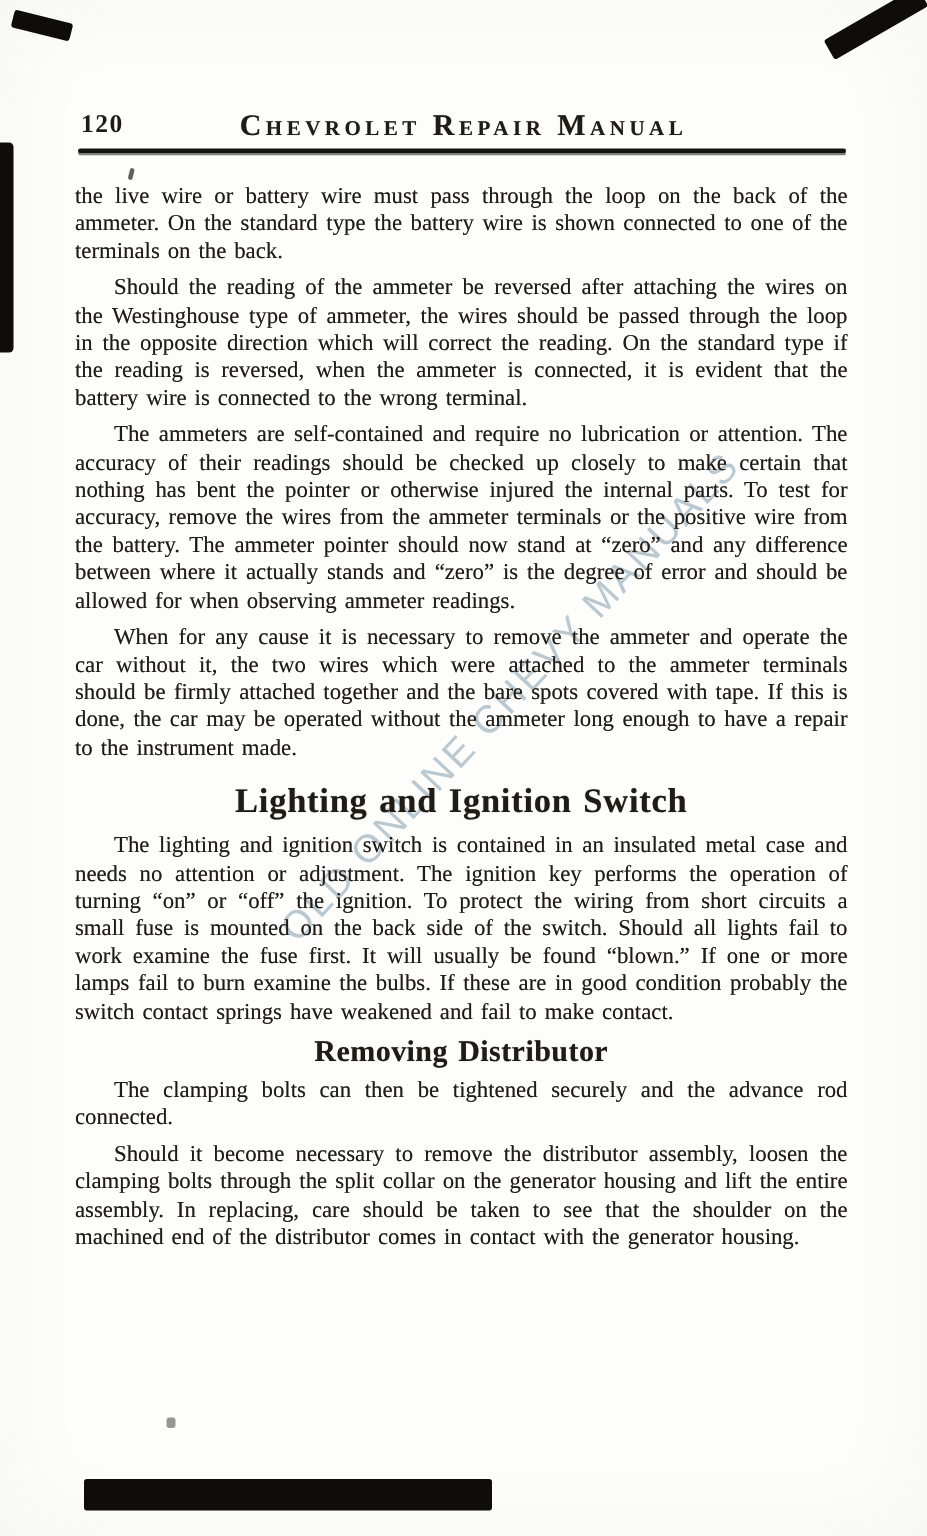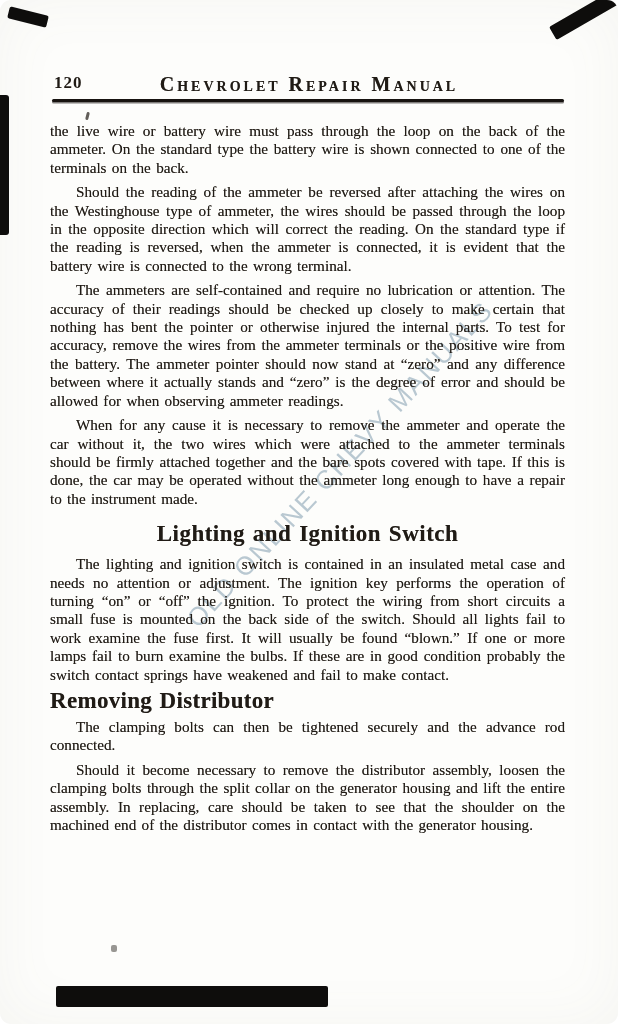--- a/index.html
+++ b/index.html
@@ -9,21 +9,20 @@
   }
   #page {
     position: relative;
     width: 618px;
     height: 1024px;
     background: #fdfdfb;
     overflow: hidden;
     font-family: "Liberation Serif", "DejaVu Serif", serif;
     color: #201b15;
     box-shadow: inset 0 0 60px rgba(120,115,100,0.06);
-    border-radius: 11px;
   }
 
   
   .header-row {
     position: absolute;
     top: 71px;
     left: 52px;
     right: 52px;
     height: 24px;
   }
@@ -82,21 +81,22 @@
     text-align: center;
     font-size: 23px;
     line-height: 26px;
     font-weight: bold;
     letter-spacing: 0.5px;
     text-indent: 0;
     text-shadow: 0 0 0.6px rgba(0,0,0,0.5);
   }
   h2.sub-heading {
     margin: 7px 0 7px 0;
-    font-size: 23px;
+    text-align: center;
+    font-size: 20px;
     line-height: 20px;
     font-weight: bold;
     letter-spacing: 0.3px;
     text-indent: 0;
     text-shadow: 0 0 0.5px rgba(0,0,0,0.5);
   }
 
   
   .watermark {
     position: absolute;

